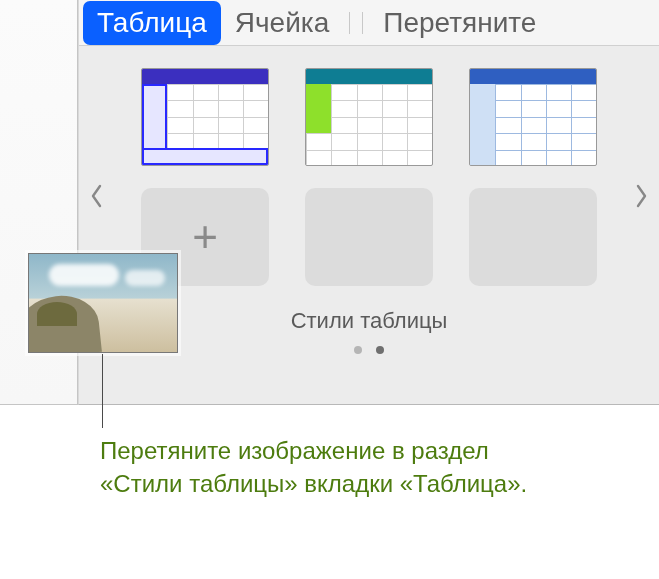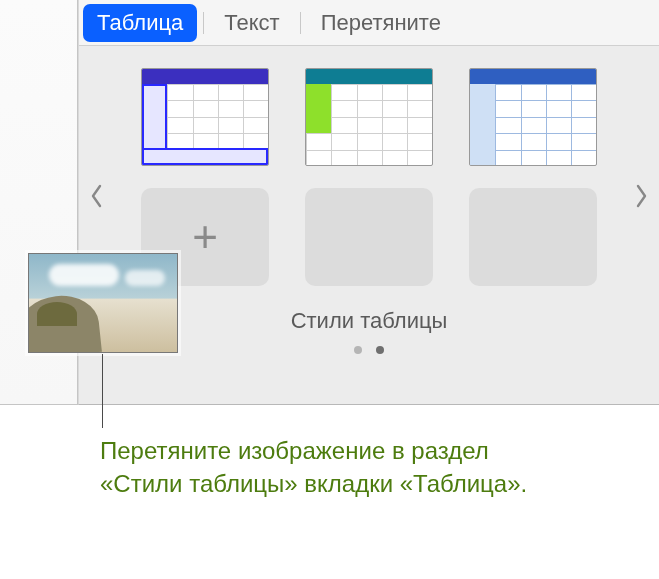--- a/index.html
+++ b/index.html
@@ -32,21 +32,21 @@
 
   .tabs {
     display: flex;
     align-items: center;
     height: 46px;
     padding-left: 4px;
     border-bottom: 1px solid #d0d0d0;
     background: #f5f5f5;
   }
   .tab {
-    font-size: 22px;
+    font-size: 28px;
     color: #606060;
     padding: 6px 14px;
     border-radius: 7px;
     cursor: pointer;
     position: relative;
   }
   .tab.active {
     background: #0a60ff;
     color: #fff;
     font-weight: 500;
@@ -175,22 +175,22 @@
 </style>
 </head>
 <body>
 
 <div class="sidebar-strip"></div>
 
 <div class="panel">
 
   <div class="tabs">
     <div class="tab active">Таблица</div>
+    <div class="tab">Ячейка</div>
     <div class="tab-sep"></div>
-    <div class="tab">Текст</div>
     <div class="tab-sep"></div>
     <div class="tab">Перетяните</div>
   </div>
 
   <div class="styles-area">
 
     <div class="nav-arrow left">
       <svg viewBox="0 0 16 24">
           <path d="M11 2 L4 12 L11 22" fill="none" stroke="#888" stroke-width="2.4" stroke-linecap="round" stroke-linejoin="round"></path>
         </svg>

